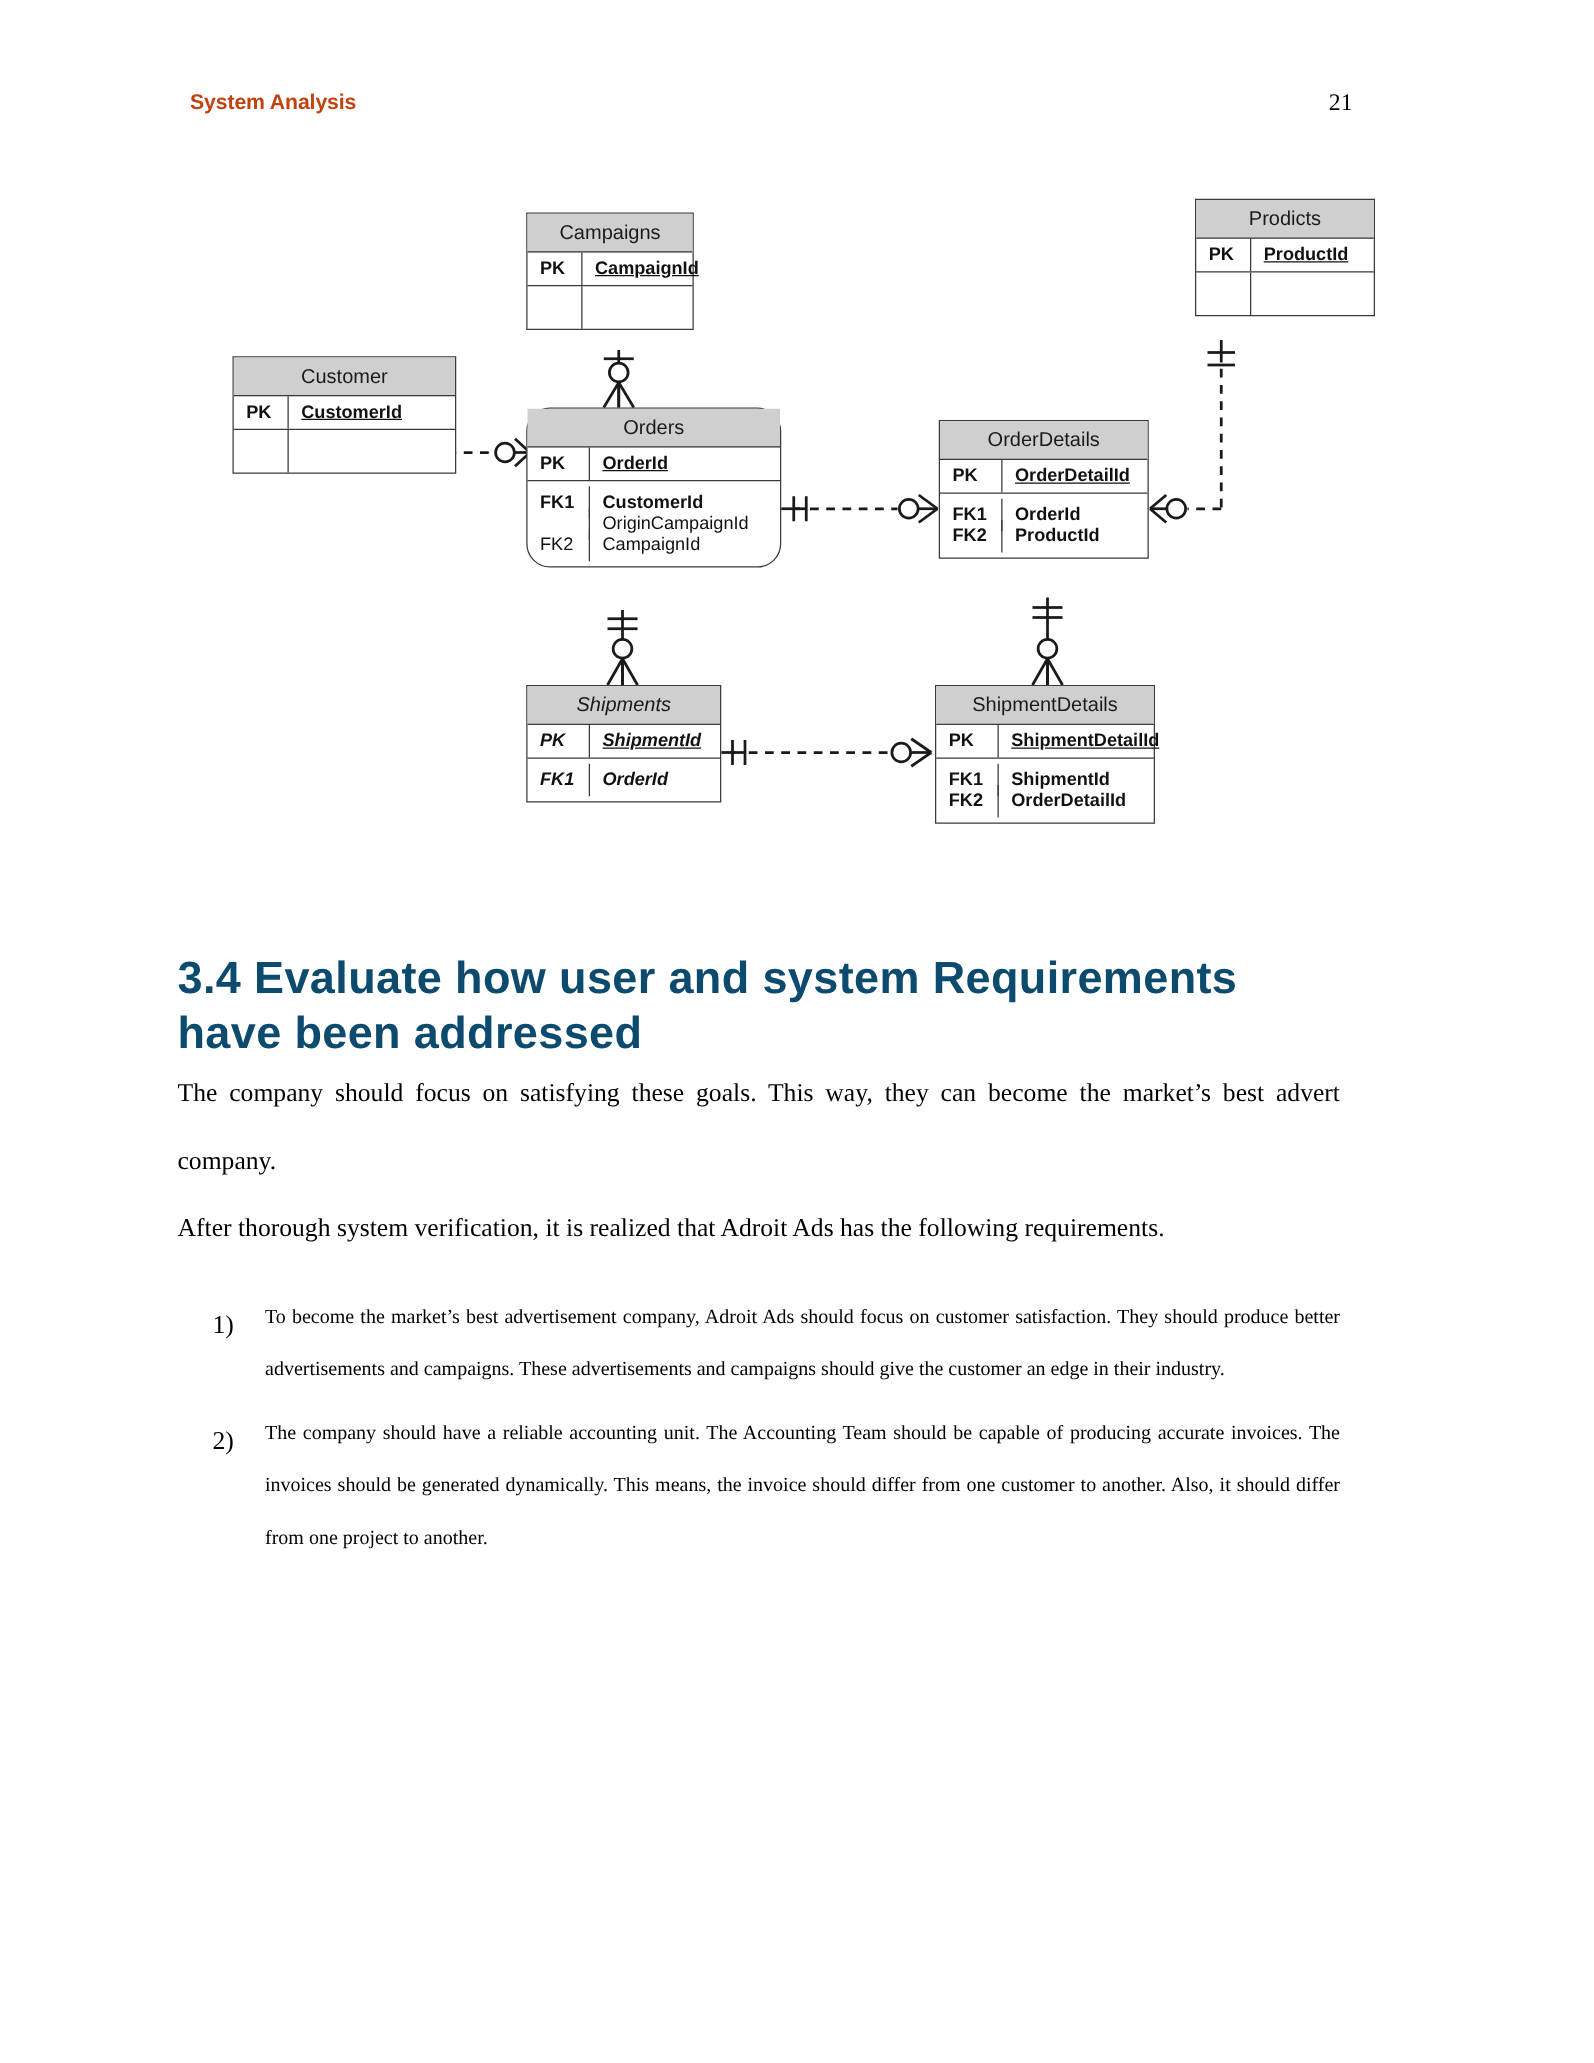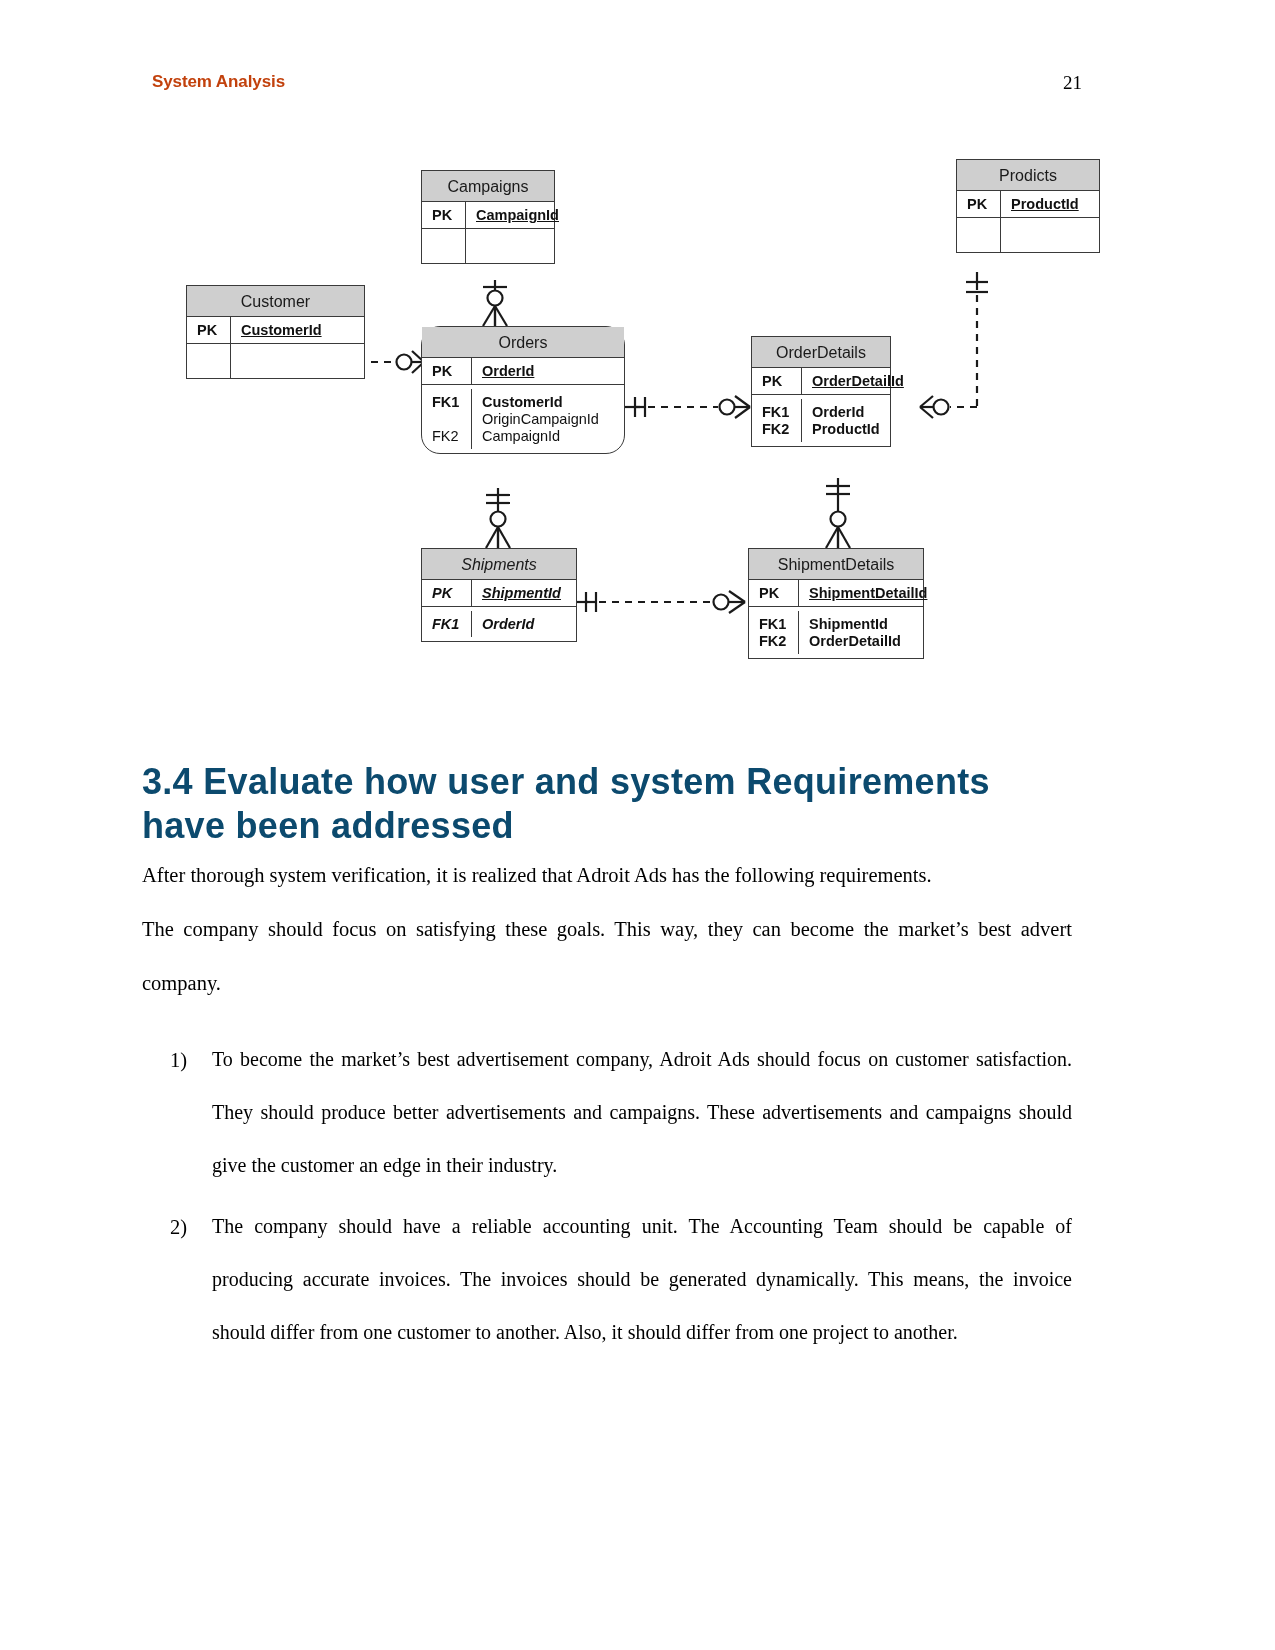--- a/index.html
+++ b/index.html
@@ -140,21 +140,21 @@
   }
   ol.req-list {
     margin: 22px 0 0 0;
     padding: 0 0 0 70px;
     list-style: none;
     counter-reset: reqitem;
   }
   ol.req-list > li {
     position: relative;
     font-family: "Liberation Serif", "DejaVu Serif", serif;
-    font-size: 20px;
+    font-size: 16px;
     color: #000000;
     text-align: justify;
     line-height: 2.65;
     margin-bottom: 8px;
     counter-increment: reqitem;
   }
   ol.req-list > li::before {
     content: counter(reqitem) ")";
     position: absolute;
     left: -42px;
@@ -308,21 +308,21 @@
           <div class="key-col kc-34"></div>
           <div class="name-col"><span class="attr-plain">OriginCampaignId</span></div>
         </div>
         <div class="ent-row" style="margin-top:-9px; padding-bottom:4px;">
           <div class="key-col kc-34 key-plain">FK2</div>
           <div class="name-col"><span class="attr-plain">CampaignId</span></div>
         </div>
       </div>
     </div>
 
-    <div class="entity" style="left:751px; top:206px; width:140px;">
+    <div class="entity" style="left:751px; top:206px; width:168px;">
       <div class="ent-title">OrderDetails</div>
       <div class="ent-section">
         <div class="ent-row">
           <div class="key-col kc-34">PK</div>
           <div class="name-col"><span class="pk-name">OrderDetailId</span></div>
         </div>
       </div>
       <div class="ent-section">
         <div class="ent-row" style="padding-top:4px;">
           <div class="key-col kc-34">FK1</div>
@@ -370,22 +370,22 @@
         </div>
       </div>
     </div>
 
   </div>
 
   <div class="body-block">
 
     <h2 class="section-heading">3.4 Evaluate how user and system Requirements have been addressed</h2>
 
+    <p class="para">The company should focus on satisfying these goals. This way, they can become the market’s best advert company.</p>
     <p class="para">After thorough system verification, it is realized that Adroit Ads has the following requirements.</p>
-    <p class="para">The company should focus on satisfying these goals. This way, they can become the market’s best advert company.</p>
 
     <ol class="req-list">
       <li>To become the market’s best advertisement company, Adroit Ads should focus on customer satisfaction. They should produce better advertisements and campaigns. These advertisements and campaigns should give the customer an edge in their industry.</li>
       <li>The company should have a reliable accounting unit. The Accounting Team should be capable of producing accurate invoices. The invoices should be generated dynamically. This means, the invoice should differ from one customer to another. Also, it should differ from one project to another.</li>
     </ol>
 
   </div>
 
 </div>
 

